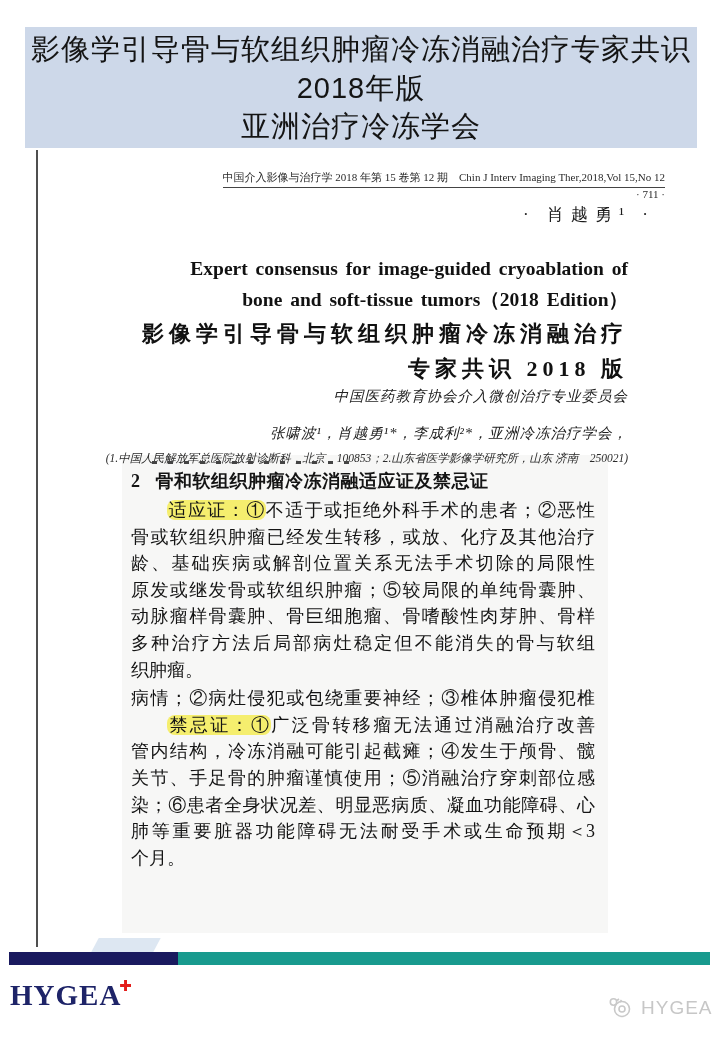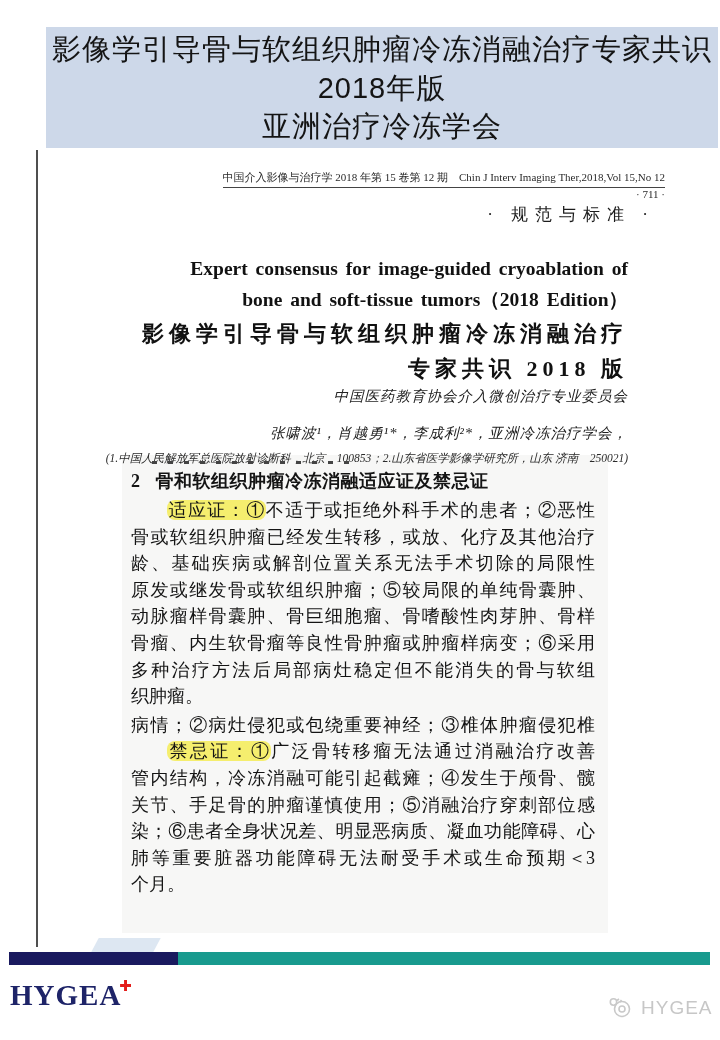--- a/index.html
+++ b/index.html
@@ -59,35 +59,35 @@
 
   .wm {
     position:absolute; left:608px; top:996px; display:flex; align-items:center; gap:7px;
     color:#c7c7c7; font-family:"Liberation Sans", sans-serif; font-size:19px; letter-spacing:1px;
   }
   .wm svg { display:block; }
 </style>
 </head>
 <body>
 
-<div class="banner" style="background: rgb(205, 216, 233); margin-left: 21px;">
+<div class="banner" style="background: rgb(205, 216, 233);">
   <div>影像学引导骨与软组织肿瘤冷冻消融治疗专家共识</div>
   <div>2018年版</div>
   <div>亚洲治疗冷冻学会</div>
 </div>
 
 <div class="edge-line"></div>
 <div class="scan-tint"></div>
 
 <div class="jheader">
   <span class="cite">中国介入影像与治疗学 2018 年第 15 卷第 12 期　Chin J Interv Imaging Ther,2018,Vol 15,No 12</span>
   <span>· 711 ·</span>
 </div>
 
-<div class="coltag">· 规范与标准 ·</div>
+<div class="coltag">· 肖越勇¹ ·</div>
 
 <div class="titles">
   <div class="t-en">Expert consensus for image-guided cryoablation of</div>
   <div class="t-en">bone and soft-tissue tumors（2018 Edition）</div>
   <div class="t-zh">影像学引导骨与软组织肿瘤冷冻消融治疗</div>
   <div class="t-zh">专家共识 2018 版</div>
   <div class="authors" style="margin-top:0;">中国医药教育协会介入微创治疗专业委员会</div>
   <div class="authors">张啸波¹，肖越勇¹*，李成利²*，亚洲冷冻治疗学会，</div>
   <div class="affil">(1.中国人民解放军总医院放射诊断科，北京　100853；2.山东省医学影像学研究所，山东 济南　250021)</div>
 </div>
@@ -99,21 +99,20 @@
     <span class="secno">2</span>
     <span>骨和软组织肿瘤冷冻消融适应证及禁忌证</span>
   </div>
   <div>
       <div class="para">
         <div class="tline"><span class="ind"></span><mark>适应证：①</mark>不适于或拒绝外科手术的患者；②恶性</div>
         <div class="tline">骨或软组织肿瘤已经发生转移，或放、化疗及其他治疗</div>
         <div class="tline">龄、基础疾病或解剖位置关系无法手术切除的局限性</div>
         <div class="tline">原发或继发骨或软组织肿瘤；⑤较局限的单纯骨囊肿、</div>
         <div class="tline">动脉瘤样骨囊肿、骨巨细胞瘤、骨嗜酸性肉芽肿、骨样</div>
-        <div class="tline">骨瘤、内生软骨瘤等良性骨肿瘤或肿瘤样病变；⑥采用</div>
         <div class="tline">多种治疗方法后局部病灶稳定但不能消失的骨与软组</div>
         <div class="tline last">织肿瘤。</div>
       </div>
       <div class="para">
         <div class="tline">病情；②病灶侵犯或包绕重要神经；③椎体肿瘤侵犯椎</div>
         <div class="tline"><span class="ind"></span><mark>禁忌证：①</mark>广泛骨转移瘤无法通过消融治疗改善</div>
         <div class="tline">管内结构，冷冻消融可能引起截瘫；④发生于颅骨、髋</div>
         <div class="tline">关节、手足骨的肿瘤谨慎使用；⑤消融治疗穿刺部位感</div>
         <div class="tline">染；⑥患者全身状况差、明显恶病质、凝血功能障碍、心</div>
         <div class="tline">肺等重要脏器功能障碍无法耐受手术或生命预期＜3</div>

